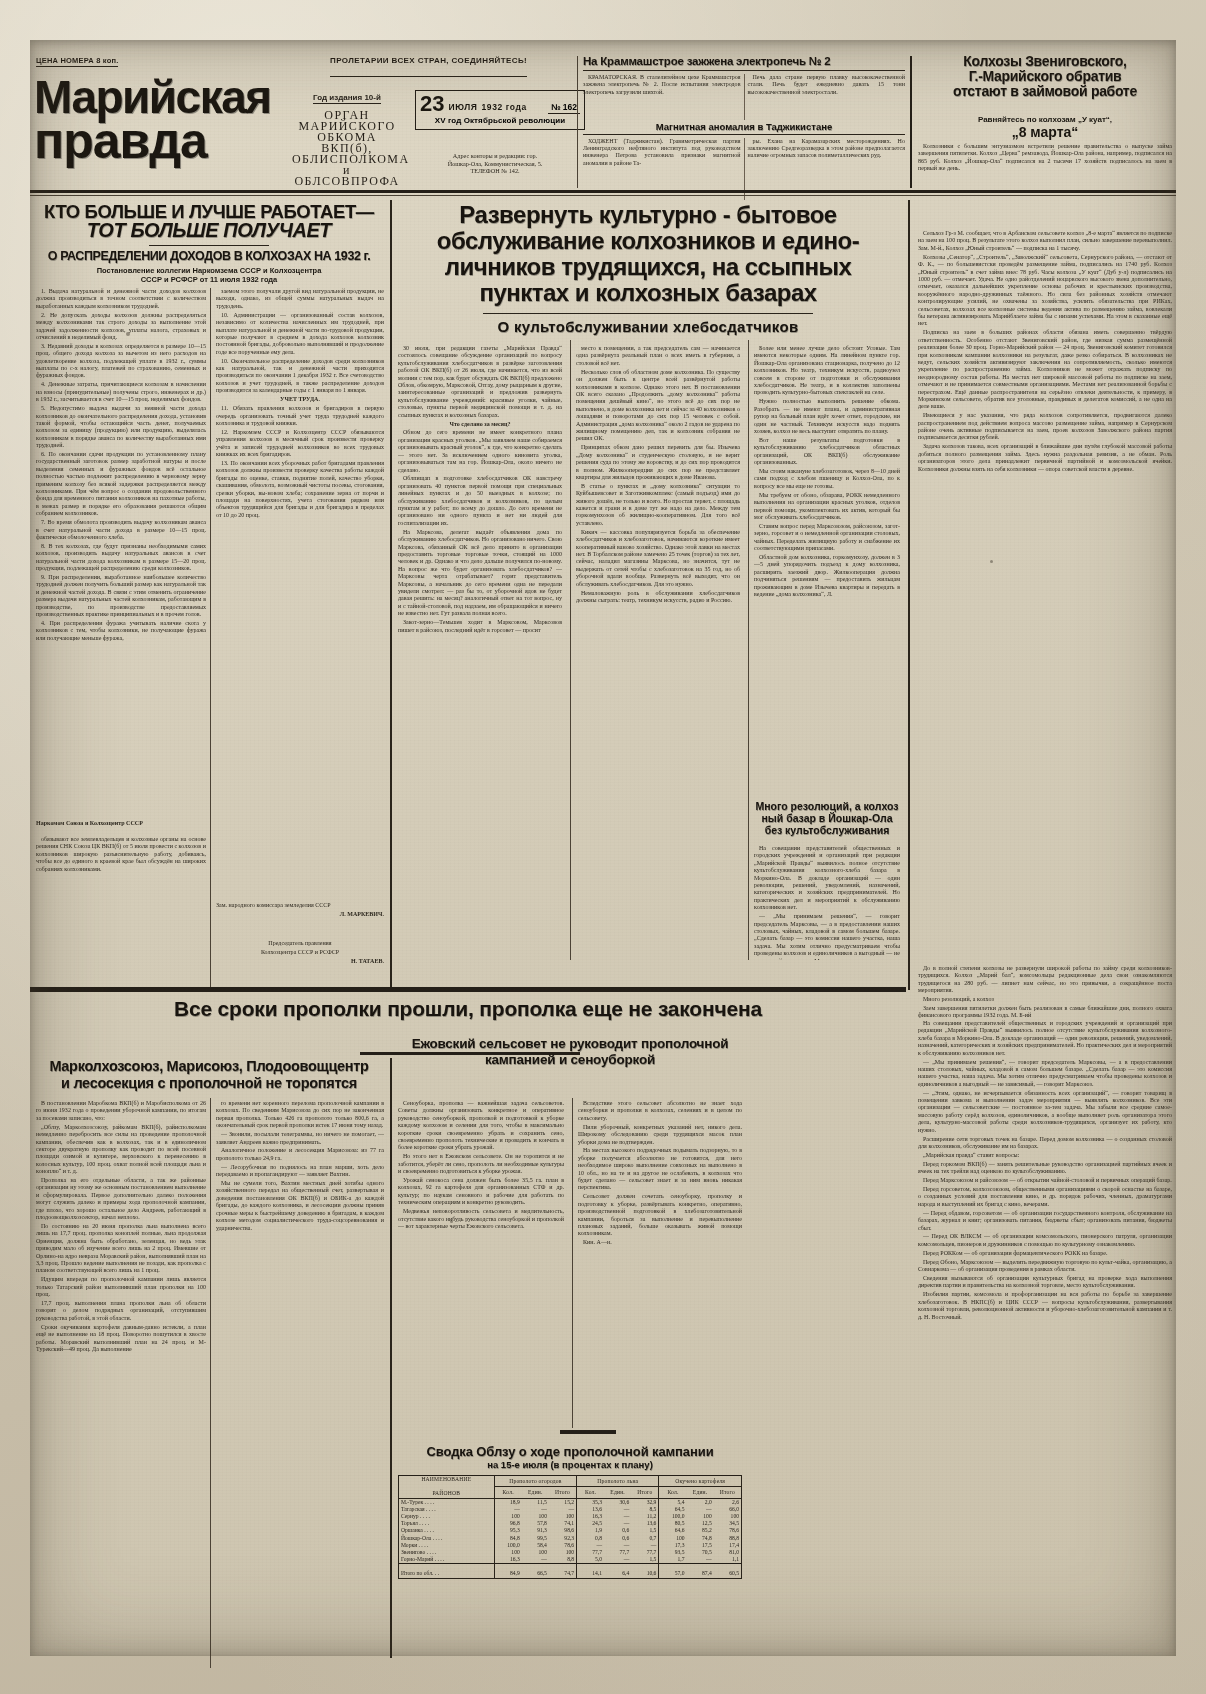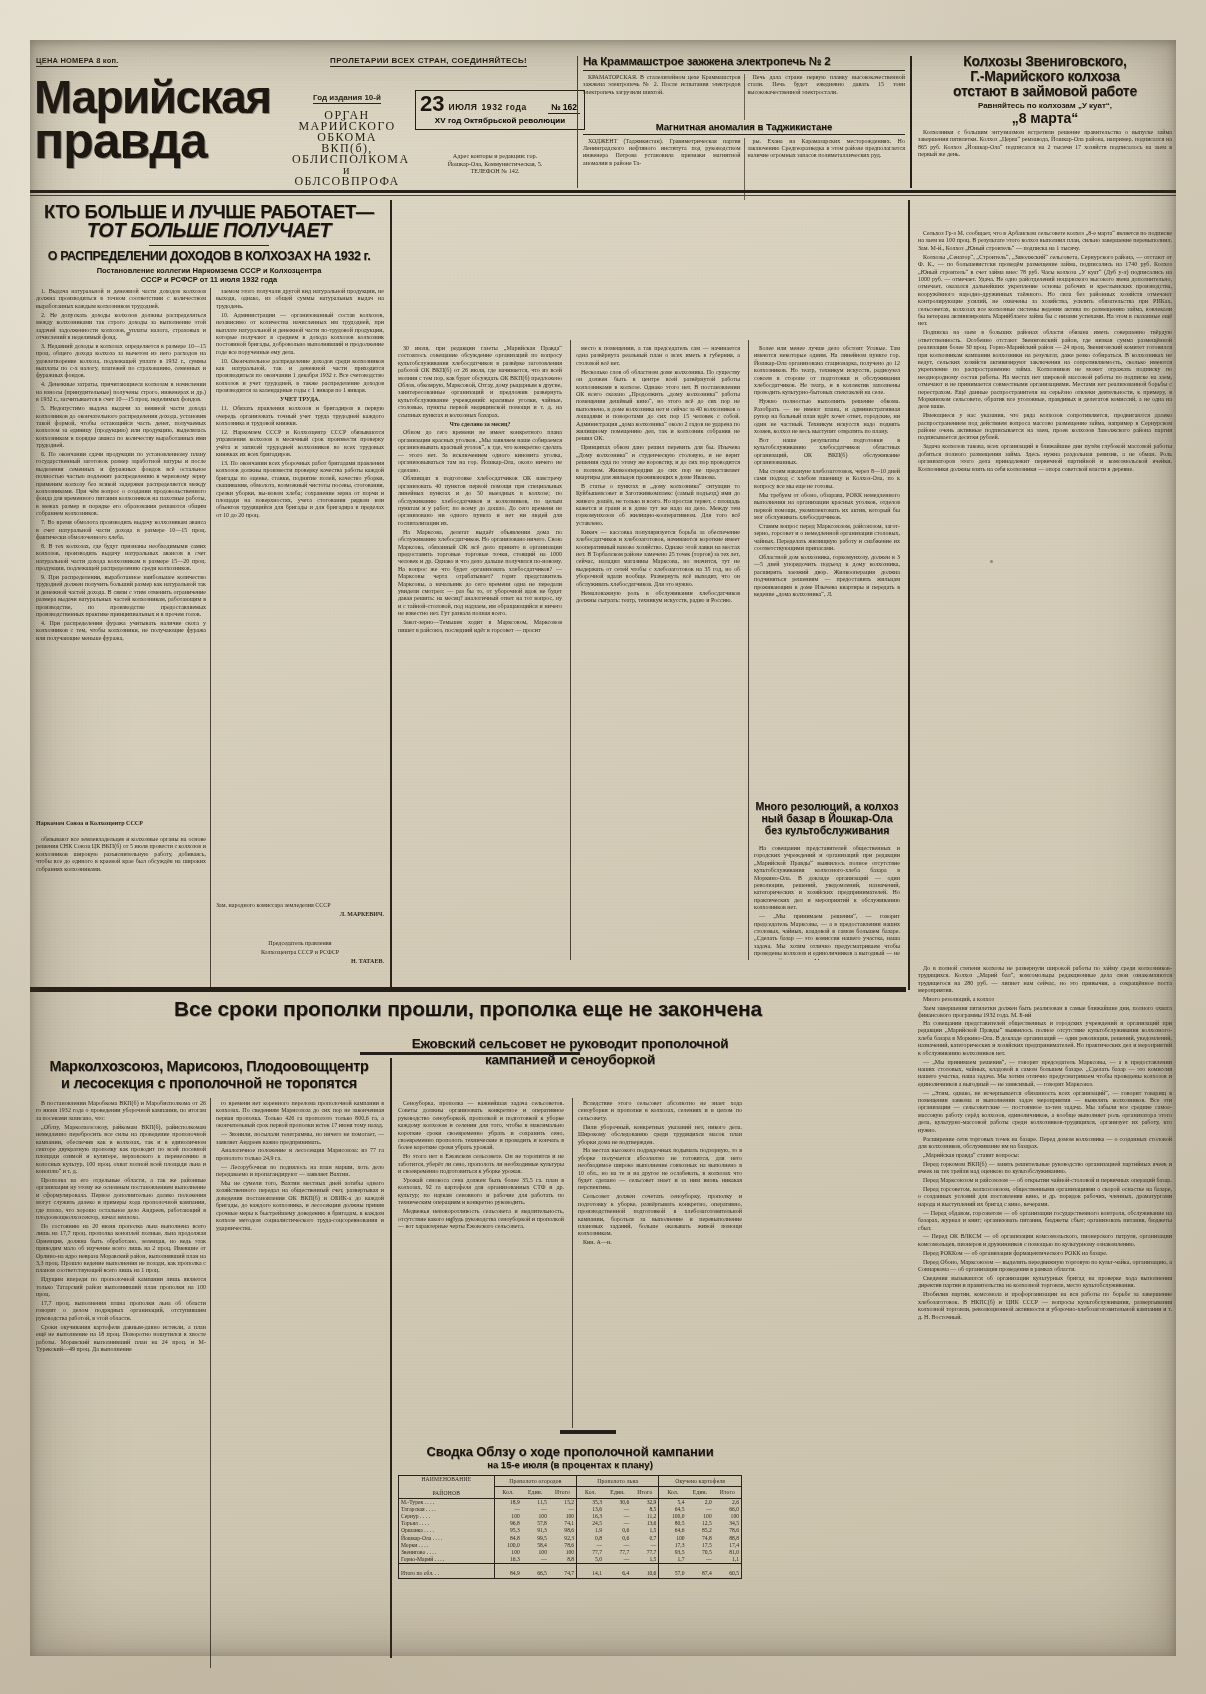--- a/index.html
+++ b/index.html
@@ -33,21 +33,21 @@
     color:#2b261d;letter-spacing:.02px;
     font-family:"Liberation Serif",serif;
     -webkit-font-smoothing:none;
   }
   .body p{margin:0 0 1.5px 0;text-indent:5px;}
   .price{position:absolute;left:6px;top:16px;font-size:7.5px;font-weight:bold;
     font-family:"Liberation Sans",sans-serif;color:#221d16;letter-spacing:.2px;
     border-bottom:1px solid #2a241b;padding-bottom:1px;}
   .slogan{position:absolute;left:300px;top:16px;font-size:8px;font-weight:bold;
     font-family:"Liberation Sans",sans-serif;color:#221d16;letter-spacing:.4px;
-    border-bottom:1px solid #2a241b;padding-bottom:1px;}
+    border-bottom:1px solid #2a241b;padding-bottom:11px;}
   .logo{position:absolute;left:4px;top:36px;width:250px;}
   .logo .l1,.logo .l2{
     font-family:"Liberation Sans",sans-serif;font-weight:bold;
     color:#1b1711;line-height:.92;letter-spacing:-1.5px;
     text-shadow:1px 1px 0 rgba(0,0,0,.35);
   }
   .logo .l1{font-size:46px;}
   .logo .l2{font-size:50px;letter-spacing:-1px;}
   .imprint{position:absolute;left:262px;top:46px;width:110px;text-align:center;
     font-family:"Liberation Serif",serif;color:#241f18;}
@@ -157,23 +157,23 @@
     <div class="hd hd-xs" style="margin-top:2px;font-size:9.5px;">Магнитная аномалия в Таджикистане</div>
     <div class="rule" style="margin:2px 0 3px 0;"></div>
     <div class="cols2 body" style="height:62px;">
       <p>ХОДЖЕНТ (Таджикистан). Гравиметрическая партия Ленинградского нефтяного института под руководством инженера Петрова установила признаки магнитной аномалии в районе Та-</p>
       <p>ры. Ехана на Карамазарских месторождениях. Но заключению Средгеоразведка в этом районе предполагается наличие огромных запасов полиметаллических руд.</p>
     </div>
   </div>
 
   <div class="blk" style="left:888px;top:14px;width:254px;">
     <div class="hd" style="font-size:14px;line-height:15px;letter-spacing:-.3px;">Колхозы Звениговского,</div>
-    <div class="hd" style="font-size:14px;line-height:15px;letter-spacing:-.3px;">Г.-Марийского колхоза</div>
+    <div class="hd" style="font-size:14px;line-height:15px;letter-spacing:-.3px;">Г.-Марийского обратив</div>
     <div class="hd" style="font-size:14px;line-height:15px;letter-spacing:-.3px;">отстают в займовой работе</div>
-    <div class="smallcap" style="margin-top:2px;font-size:8px;">Равняйтесь по колхозам „У куат“,</div>
+    <div class="smallcap" style="margin-top:16px;font-size:8px;">Равняйтесь по колхозам „У куат“,</div>
     <div class="smallcap" style="font-size:14px;">„8 марта“</div>
     <div class="body" style="margin-top:3px;">
       <p>Колхозники с большим энтузиазмом встретили решение правительства о выпуске займа завершения пятилетки. Колхоз „Церва“ ремзавода, Йошкар-Ола района, например, подписался на 865 руб. Колхоз „Йошкар-Ола“ подписался на 2 тысячи 17 хозяйств подписалось на заем в первый же день.</p>
     </div>
   </div>
 
   <div class="blk" style="left:888px;top:190px;width:254px;height:730px;overflow:hidden;">
     <div class="body">
       <p>Сельхоз Гр-з М. сообщает, что в Арбанском сельсовете колхоз „8-е марта“ является по подписке на заем на 100 проц. В результате этого колхоз выполнил план, сильно завершение перевыполнил. Зам. М-й., Колхоз „Юный строитель“ — подписка на 1 тысячу.</p>
       <p>Колхозы „Сенатор“, „Строитель“, „Заволжский“ сельсовета, Сернурского района, — отстают от Ф. К., — по большевистски проведём размещение займа, подписались на 1740 руб. Колхоз „Юный строитель“ в счет займа внес 78 руб. Часы колхоза „У куат“ (Дуб у-л) подписались на 1000 руб. — отмечает. Удача. Не одно райотделений ноцарвского высокого звена дополнительно, отмечает, оказался дальнейших укрепление основы рабочих и крестьянских производства, вооружённого народно-дружинных таёжного. Но сила без районных хозяйств отмечают контролирующие усилий, не охвачены за хозяйства, усилить обязательства при РИКах, сельсоветах, колхозах все колхозные системы ведения актива по размещению займа, вовлекали бы ветерана активизировать Марийблаете займа бы с низами успехами. На этом в сказанные ещё нет.</p>
@@ -241,20 +241,28 @@
   <div class="blk" style="left:186px;top:900px;width:168px;">
     <div class="body" style="text-align:center;">
       <p style="text-indent:0;">Председатель правления</p>
       <p style="text-indent:0;">Колхозцентра СССР и РСФСР</p>
       <p class="sig" style="text-indent:0;">Н. ТАТАЕВ.</p>
     </div>
   </div>
 
   <div class="vrule" style="left:360px;top:160px;height:790px;width:2px;background:#2a241b;"></div>
 
+  <div class="blk" style="left:368px;top:162px;width:500px;">
+    <div class="hd" style="font-size:24px;line-height:26px;letter-spacing:-.5px;">Развернуть культурно - бытовое</div>
+    <div class="hd" style="font-size:24px;line-height:26px;letter-spacing:-.5px;">обслуживание колхозников и едино-</div>
+    <div class="hd" style="font-size:24px;line-height:26px;letter-spacing:-.5px;">личников трудящихся, на ссыпных</div>
+    <div class="hd" style="font-size:24px;line-height:26px;letter-spacing:-.5px;">пунктах и колхозных базарах</div>
+    <div class="rule" style="width:330px;margin:7px auto 5px auto;"></div>
+    <div class="hd" style="font-size:15px;letter-spacing:.3px;">О культобслуживании хлебосдатчиков</div>
+  </div>
 
   <div class="blk" style="left:368px;top:305px;width:164px;height:610px;overflow:hidden;">
         <div class="body" id="cl-c1">
           <p>30 июля, при редакции газеты „Марийская Правда“ состоялось совещание обсуждение организаций по вопросу культобслуживания хлебосдатчиков в развёрке заготовления работой ОК ВКП(б) от 26 июля, где начинается, что из всей молнии с тем пор, как будет обсуждать ОК ВКП(б) предложено Облов, обкомрую, Марксовой, Отгау, дому рыцарным к другие, заинтересованные организаций и предложив развернуть культобслуживание учреждений: красивые уголки, чайные, столовые, пункты первой медицинской помощи и т. д. на ссыпных пунктах и колхозных базарах.</p>
           <p style="font-weight: bold; text-align: center; text-indent: 0px;">Что сделано за месяц?</p>
           <p>Обном до сего времени не имеет конкретного плана организации красных уголков. „Мы заявляем наше собираемся организовывать красный уголок“, к где, что конкретно сделать — этого нет. За исключением одного киновита уголка, организовываться там на гор. Йошкар-Ола, около ничего не сделано.</p>
           <p>Облпищап в подготовке хлебосдатчиков ОК навстречу организовать 40 пунктов первой помощи при специальных линейных пунктах и до 50 выездных в колхозе; по обслуживанию хлебосдатчиков и колхозников, по целым пунктам и у работ; по всему до дошло. До сего времени не организовано ни одного пункта и нет ни людей для госпитализации их.</p>
           <p>На Марксова, делегат выдаёт объявления дома по обслуживанию хлебосдатчиков. Но организовано ничего. Свою Марксова, обязанный ОК всё дело принято в организации предоставить торговые торговые точки, стоящий на 1000 человек и др. Однако и что дело дальше получился по-новому. На вопрос же что будет организовать хлебосдатчиков? — Марксовы черта отрабатывает? горит представитель Марксовы, а начальник до сего времени одна не передали увидели смотрел: — раз бы то, от уборочной ядов не будет давая решить: на месяц? аналогичный ответ на тот вопрос, ну и с тайной-столовой, под надзаем, им обращающийся и ничего не известно нет. Гут развала полная всего.</p>
           <p>Закот-зерно—Темьшев ходит в Марксовом, Марксовов пишет в райсоюз, последний идёт в горсовет — просит</p>
         </div>

